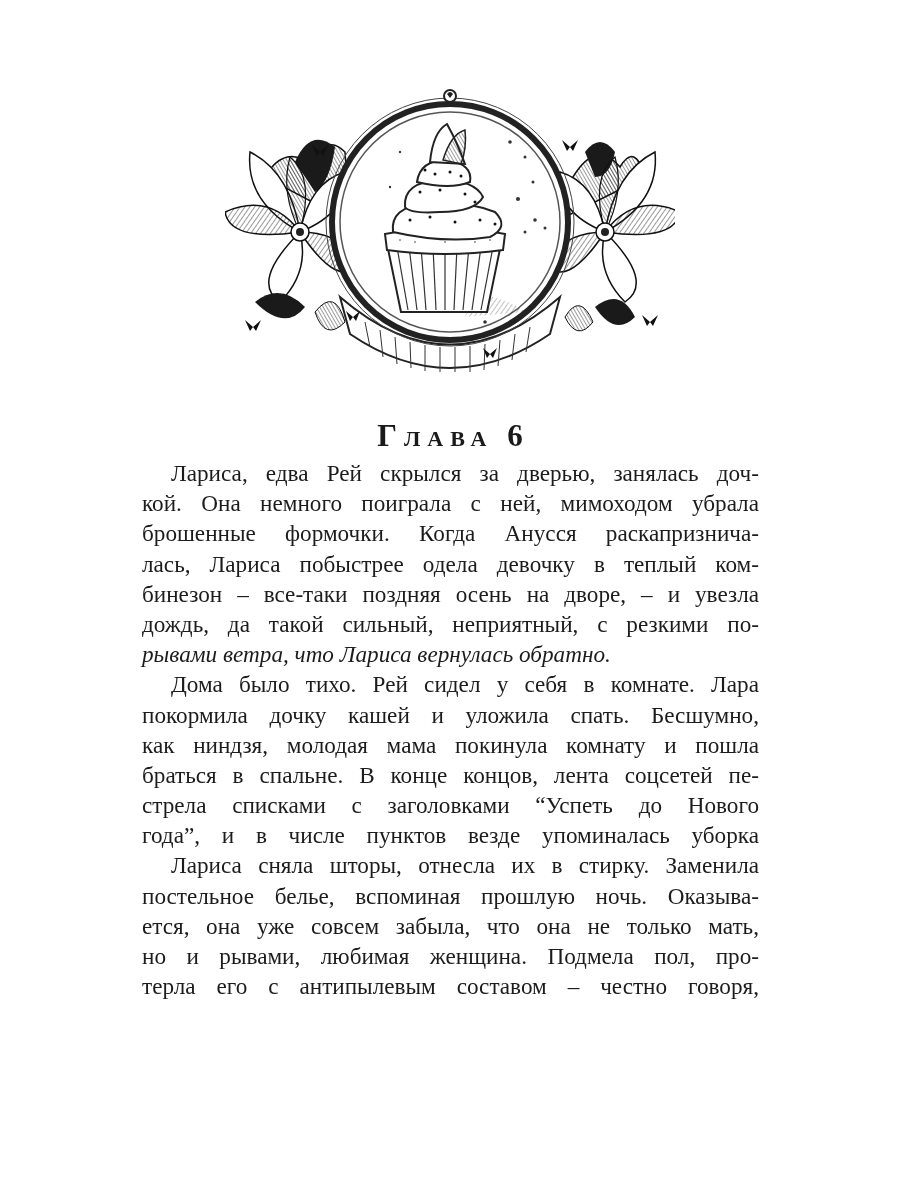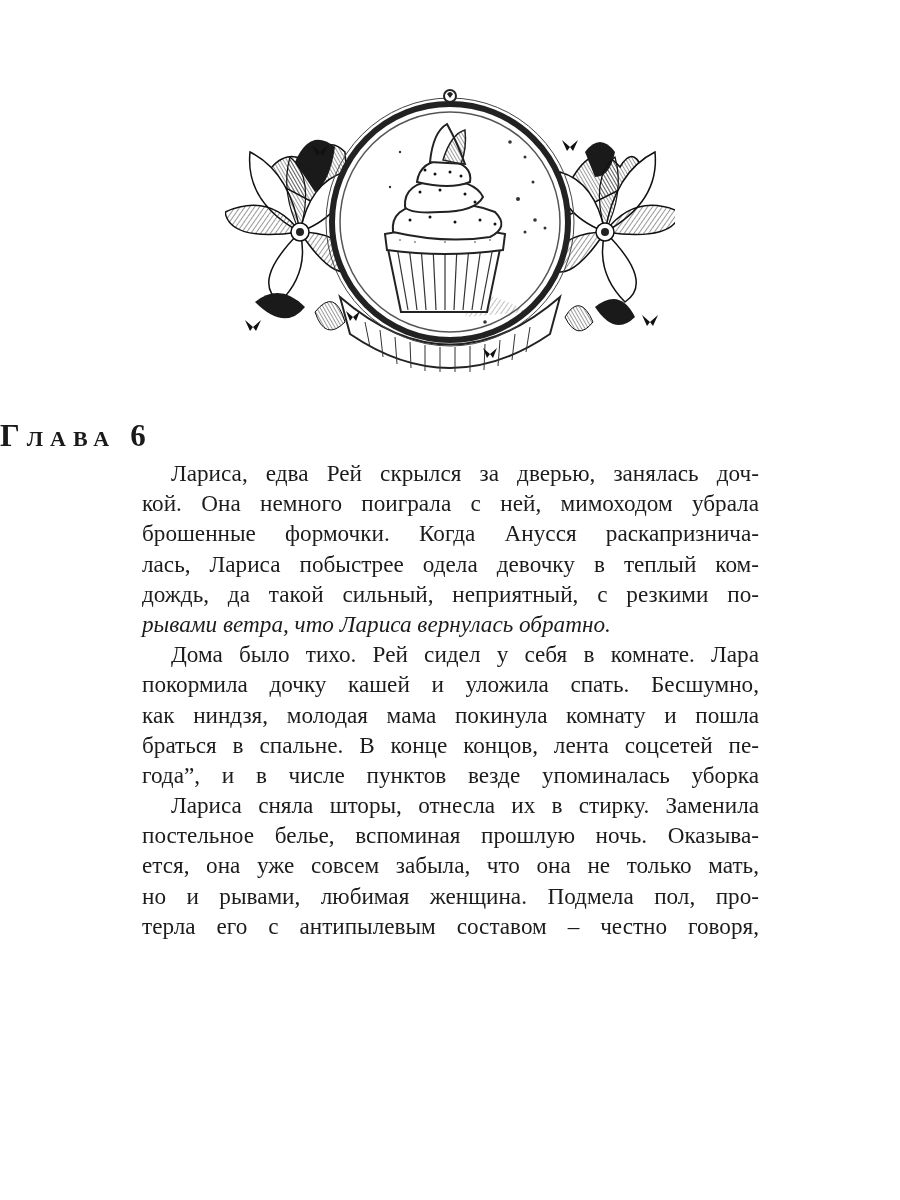--- a/index.html
+++ b/index.html
@@ -20,21 +20,21 @@
       left: 225px;
       top: 72px;
       width: 450px;
       height: 300px;
     }
     .chapter-title {
       position: absolute;
       left: 0;
       top: 418px;
       width: 900px;
-      text-align: left;
+      text-align: center;
       font-size: 31px;
       font-weight: bold;
       letter-spacing: 6px;
       color: #1a1a1a;
     }
     .chapter-title .word { font-variant: small-caps; letter-spacing: 7px; }
     .chapter-title .num { margin-left: 14px; letter-spacing: 0; }
     .text-block {
       position: absolute;
       left: 142px;
@@ -218,28 +218,30 @@
 <div class="chapter-title">
   <span class="word">Глава</span><span class="num">6</span>
 </div>
 
 <div class="text-block">
   <div>
     <span class="line indent">Лариса, едва Рей скрылся за дверью, занялась доч-</span>
     <span class="line">кой. Она немного поиграла с ней, мимоходом убрала</span>
     <span class="line">брошенные формочки. Когда Анусся раскапризнича-</span>
     <span class="line">лась, Лариса побыстрее одела девочку в теплый ком-</span>
+    <span class="line">бинезон – все-таки поздняя осень на дворе, – и увезла</span>
     <span class="line">дождь, да такой сильный, неприятный, с резкими по-</span>
     <span class="line last">рывами ветра, что Лариса вернулась обратно.</span>
   </div>
   <div>
     <span class="line indent">Дома было тихо. Рей сидел у себя в комнате. Лара</span>
     <span class="line">покормила дочку кашей и уложила спать. Бесшумно,</span>
     <span class="line">как ниндзя, молодая мама покинула комнату и пошла</span>
     <span class="line">браться в спальне. В конце концов, лента соцсетей пе-</span>
+    <span class="line">стрела списками с заголовками “Успеть до Нового</span>
     <span class="line">года”, и в числе пунктов везде упоминалась уборка</span>
   </div>
   <div>
     <span class="line indent">Лариса сняла шторы, отнесла их в стирку. Заменила</span>
     <span class="line">постельное белье, вспоминая прошлую ночь. Оказыва-</span>
     <span class="line">ется, она уже совсем забыла, что она не только мать,</span>
     <span class="line">но и рывами, любимая женщина. Подмела пол, про-</span>
     <span class="line">терла его с антипылевым составом – честно говоря,</span>
   </div>
 </div>

